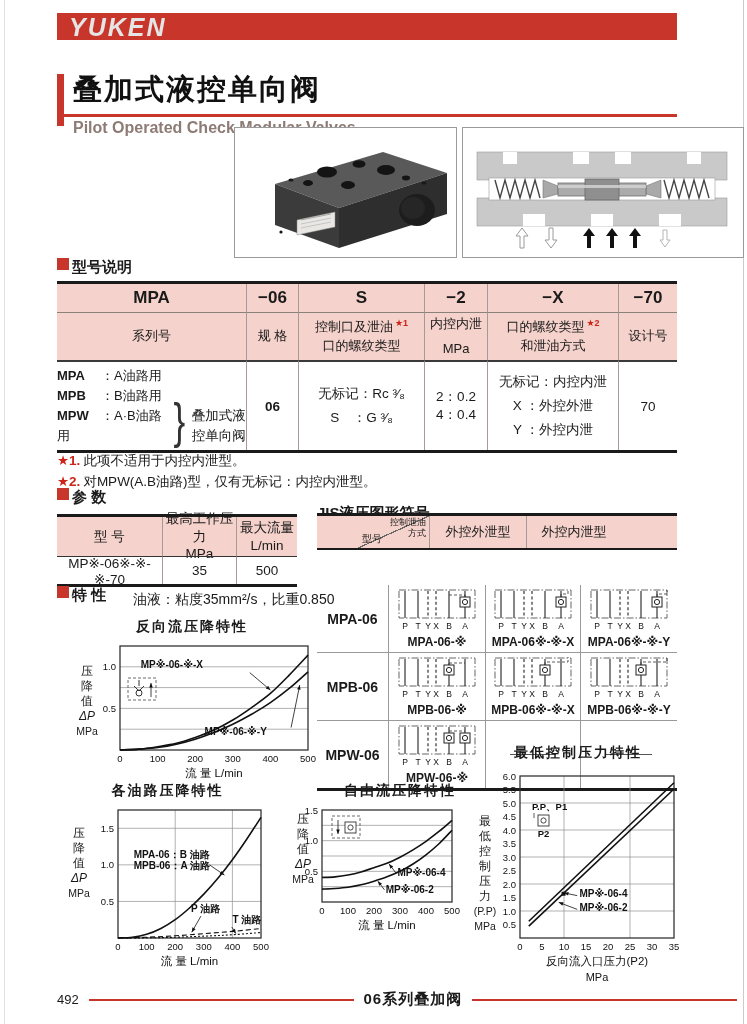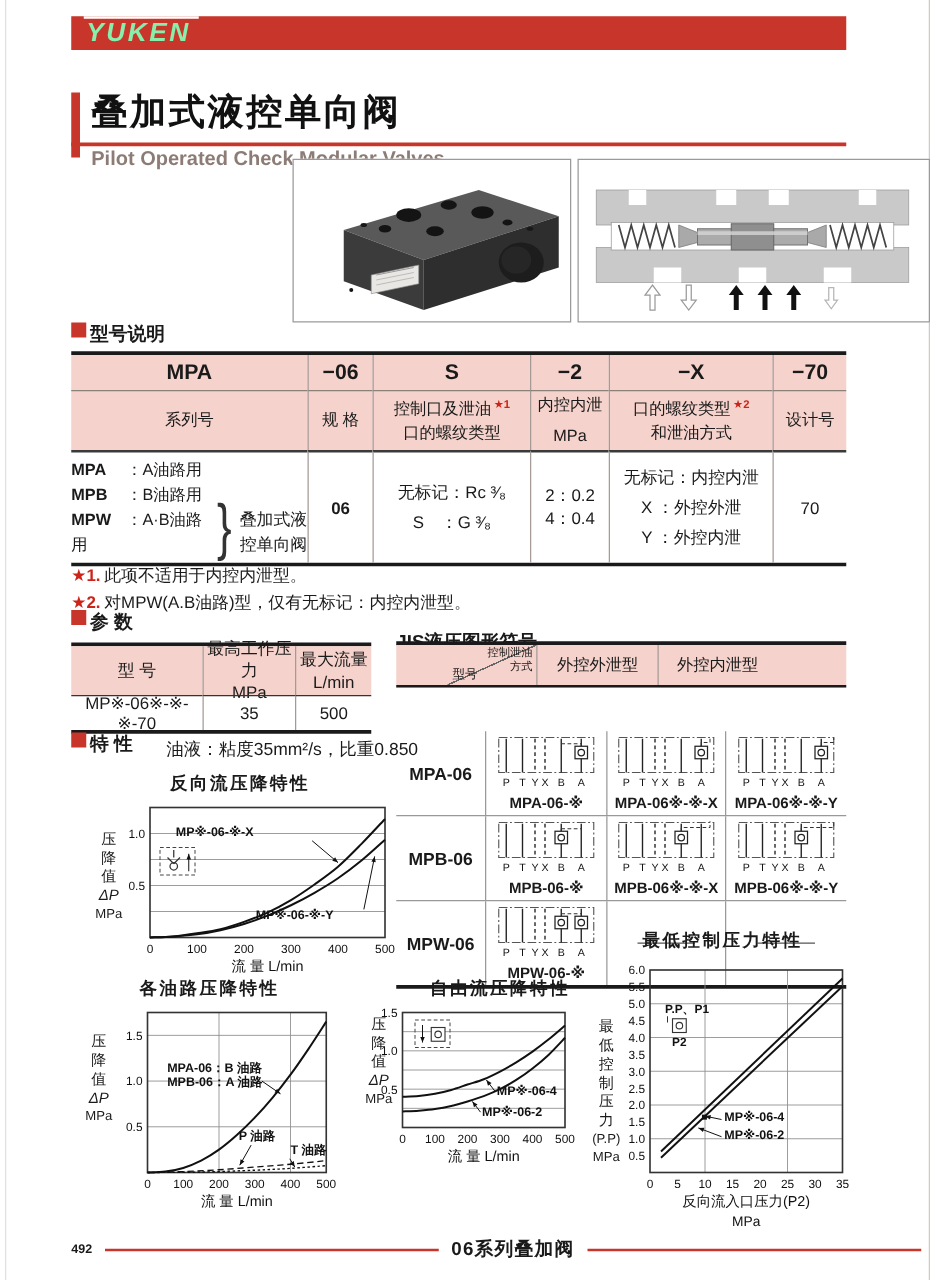--- a/index.html
+++ b/index.html
@@ -4,21 +4,21 @@
 <style>
   html,body{margin:0;padding:0;background:#ffffff;}
   .page{position:relative;width:747px;height:1024px;background:#fff;overflow:hidden;
         font-family:"Liberation Sans","DejaVu Sans",sans-serif;color:#1a1a1a;}
   .page-edge-r{position:absolute;right:3px;top:0;bottom:0;width:1px;background:#cfcac8;}
   .page-edge-l{position:absolute;left:4px;top:0;bottom:0;width:1px;background:#e4e0de;}
 
   
   .banner{position:absolute;left:57px;top:13px;width:620px;height:27px;background:#c8352a;
           display:flex;align-items:center;}
-  .logo{color:#86efac;font-weight:bold;font-style:italic;font-size:21px;letter-spacing:2px;
+  .logo{color:#e5e5e5;font-weight:bold;font-style:italic;font-size:25px;letter-spacing:2px;
         margin-left:10px;border-top:2px solid #fff;padding:0 6px 1px 2px;}
 
   
   .title-block{position:absolute;left:57px;top:70px;width:620px;}
   .title-bar{position:absolute;left:0;top:4px;width:7px;height:52px;background:#c8352a;}
   .title-zh{margin:0 0 0 16px;font-size:29px;font-weight:bold;letter-spacing:2px;color:#111;}
   .title-rule{height:3px;background:#c8352a;margin-top:4px;}
   .title-en{margin:2px 0 0 16px;font-size:16px;font-weight:bold;color:#8d7b75;}
 
   
@@ -84,21 +84,21 @@
 
   
   .chart{position:absolute;}
   .ctitle{text-align:center;font-weight:bold;font-size:14px;letter-spacing:2px;height:20px;}
   .ylab{position:absolute;text-align:center;font-size:12px;line-height:15px;width:30px;}
   .ylab .unit{font-size:10.5px;}
   svg text{font-family:"Liberation Sans","DejaVu Sans",sans-serif;}
 
   
   .footer{position:absolute;left:57px;right:10px;top:990px;display:flex;align-items:center;gap:10px;}
-  .fnum{font-size:10px;font-weight:bold;}
+  .fnum{font-size:13px;font-weight:normal;}
   .fline{flex:1;height:2px;background:#c8352a;}
   .ftitle{font-size:15px;font-weight:bold;letter-spacing:1px;}
 </style>
 </head>
 <body>
 
 <div class="page">
   <div class="page-edge-l"></div>
   <div class="page-edge-r"></div>
 

